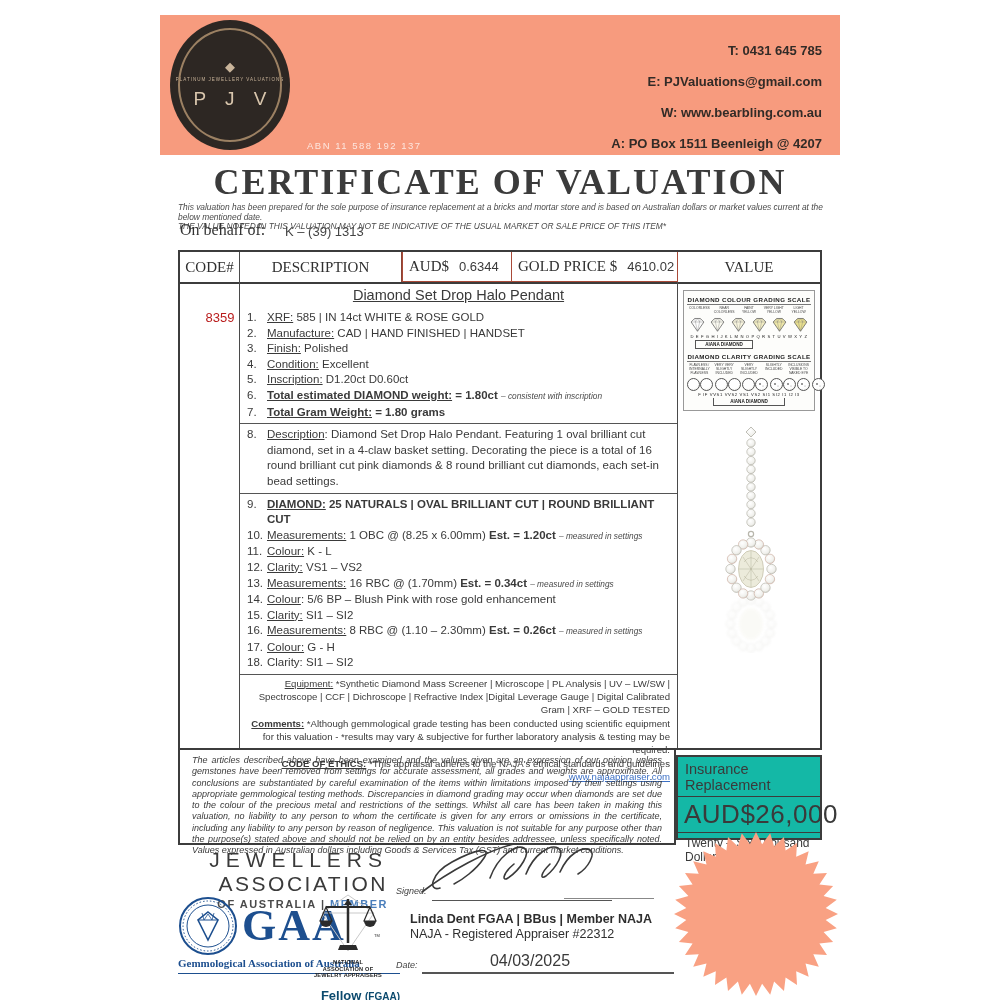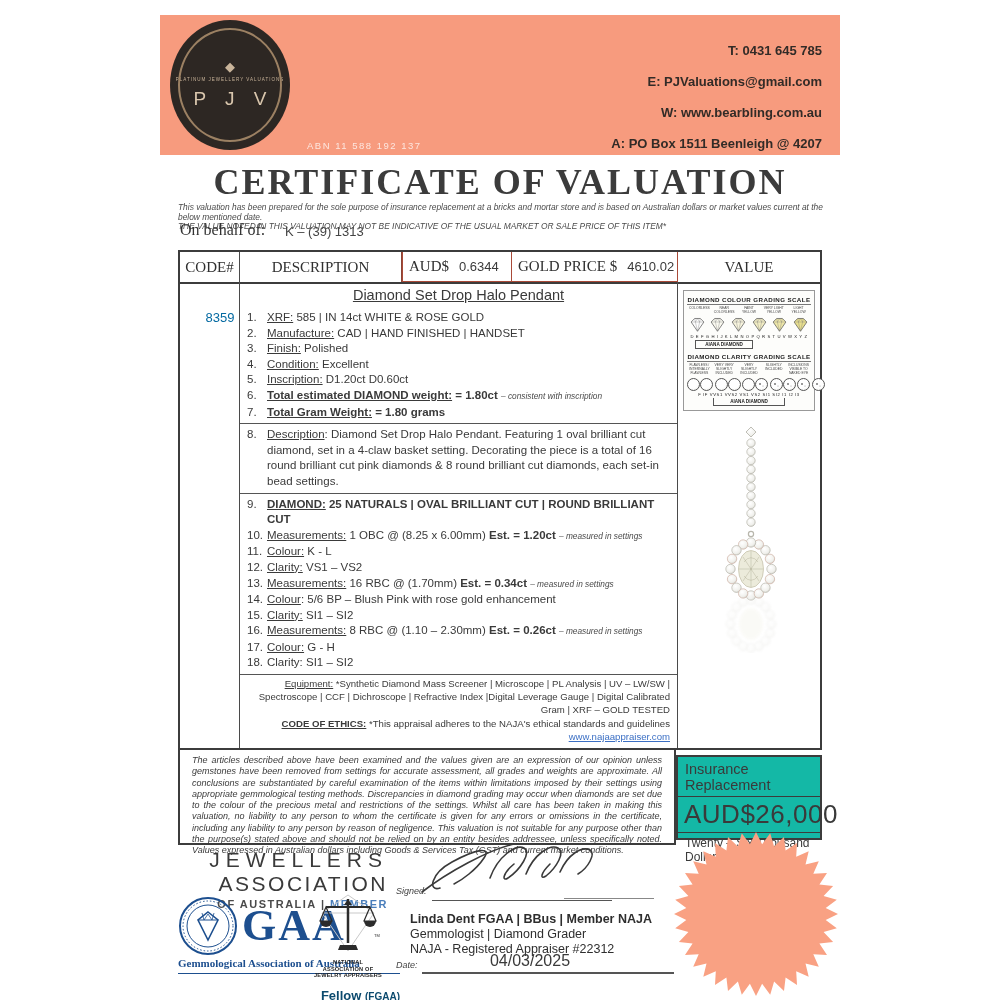--- a/index.html
+++ b/index.html
@@ -30,21 +30,21 @@
   .thead{display:flex;height:30px;border-bottom:2px solid #3c3c3c;font-family:"Liberation Serif",serif;font-size:15px;color:#2f2f2f;}
   .th{display:flex;align-items:center;justify-content:center;box-sizing:border-box;}
   .th-code{width:60px;border-right:1px solid #4a4a4a;}
   .th-desc{width:162px;border-right:1px solid #8a4436;}
   .th-aud{width:110px;border:1.5px solid #a94a38;border-top:none;justify-content:flex-start;padding-left:6px;}
   .th-gold{width:166px;border:1.5px solid #a94a38;border-top:none;border-left:none;justify-content:flex-start;padding-left:6px;}
   .th-value{flex:1;}
   .th .v{font-family:"Liberation Sans",sans-serif;font-size:13px;margin-left:10px;color:#3a3a3a;}
   .tbody{position:absolute;left:0;top:30px;right:0;bottom:0;}
   .codecol{position:absolute;left:0;top:0;bottom:0;width:60px;border-right:1px solid #4a4a4a;box-sizing:border-box;text-align:center;}
-  .codeval{margin-top:28px;font-size:13px;color:#0369a1;padding-left:21px;}
+  .codeval{margin-top:28px;font-size:13px;color:#b91c1c;padding-left:21px;}
   .desccol{position:absolute;left:60px;top:0;bottom:0;width:438px;border-right:1px solid #4a4a4a;box-sizing:border-box;padding:0 7px;}
   .valuecol{position:absolute;left:498px;top:0;bottom:0;right:0;}
 
   .itemtitle{text-align:center;font-size:14.5px;color:#3a3a3a;text-decoration:underline;margin:5px 0 7px 0;}
   .li{display:flex;font-size:11.5px;line-height:15.6px;color:#3a3a3a;}
   .li .num{width:20px;flex-shrink:0;}
   .li .ibody{flex:1;}
   .u{text-decoration:underline;}
   .bu{font-weight:bold;text-decoration:underline;}
   .b{font-weight:bold;}
@@ -235,20 +235,21 @@
               <span class="num">17.</span>
               <span class="ibody"><span class="u">Colour:</span><span> G - H</span></span>
             </div>
             <div class="li">
               <span class="num">18.</span>
               <span class="ibody"><span>Clarity: SI1 – SI2</span></span>
             </div>
           </div>
         <div class="equip">
           <p><span class="u">Equipment:</span><span> *Synthetic Diamond Mass Screener | Microscope | PL Analysis | UV – LW/SW | Spectroscope | CCF | Dichroscope | Refractive Index |Digital Leverage Gauge | Digital Calibrated Gram | XRF – GOLD TESTED</span></p>
+          <p><span class="bu">Comments:</span><span> *Although gemmological grade testing has been conducted using scientific equipment for this valuation - *results may vary &amp; subjective for further laboratory analysis &amp; testing may be required.</span></p>
           <p><span class="bu">CODE OF ETHICS:</span><span> *This appraisal adheres to the NAJA's ethical standards and guidelines </span><a class="link" href="#">www.najaappraiser.com</a></p>
         </div>
       </div>
 
       <div class="valuecol">
 
         <div class="gpanel">
           <div class="gtitle">DIAMOND COLOUR GRADING SCALE</div>
           <div class="gcats" id="colour-cats">
               <span>COLORLESS</span>
@@ -454,21 +455,20 @@
         <path d="M72,40 C80,18 98,6 106,10 C114,14 102,32 90,40 C84,44 84,36 96,26"></path>
         <path d="M108,36 C116,16 132,6 140,10 C148,14 138,30 128,38 C122,42 122,36 132,26"></path>
         <path d="M142,34 C150,16 164,8 172,12 C178,16 170,30 160,36"></path>
       </g>
     </svg>
     <div class="signedlbl">Signed:</div>
     <div class="sigline"></div>
     <div class="sigline2"></div>
     <div class="signame">
       <div class="n1">Linda Dent  FGAA | BBus | Member NAJA</div>
-      <div>Gemmologist | Diamond Grader</div>
       <div>NAJA - Registered Appraiser #22312</div>
     </div>
     <div class="datelbl">Date:</div>
     <div class="dateline"></div>
     <div class="dateval">04/03/2025</div>
   </div>
 
   <div class="abs sealwrap">
     <svg width="168" height="168" viewBox="0 0 168 168">
       <polygon id="seal-poly" fill="#f9a183" points="84.0,2.0 90.1,14.3 98.2,3.2 102.1,16.4 112.0,6.9 113.6,20.6 125.0,13.0 124.2,26.7 136.7,21.2 133.5,34.5 146.8,31.3 141.3,43.8 155.0,43.0 147.4,54.4 161.1,56.0 151.6,65.9 164.8,69.8 153.7,77.9 166.0,84.0 153.7,90.1 164.8,98.2 151.6,102.1 161.1,112.0 147.4,113.6 155.0,125.0 141.3,124.2 146.8,136.7 133.5,133.5 136.7,146.8 124.2,141.3 125.0,155.0 113.6,147.4 112.0,161.1 102.1,151.6 98.2,164.8 90.1,153.7 84.0,166.0 77.9,153.7 69.8,164.8 65.9,151.6 56.0,161.1 54.4,147.4 43.0,155.0 43.8,141.3 31.3,146.8 34.5,133.5 21.2,136.7 26.7,124.2 13.0,125.0 20.6,113.6 6.9,112.0 16.4,102.1 3.2,98.2 14.3,90.1 2.0,84.0 14.3,77.9 3.2,69.8 16.4,65.9 6.9,56.0 20.6,54.4 13.0,43.0 26.7,43.8 21.2,31.3 34.5,34.5 31.3,21.2 43.8,26.7 43.0,13.0 54.4,20.6 56.0,6.9 65.9,16.4 69.8,3.2 77.9,14.3"></polygon>

